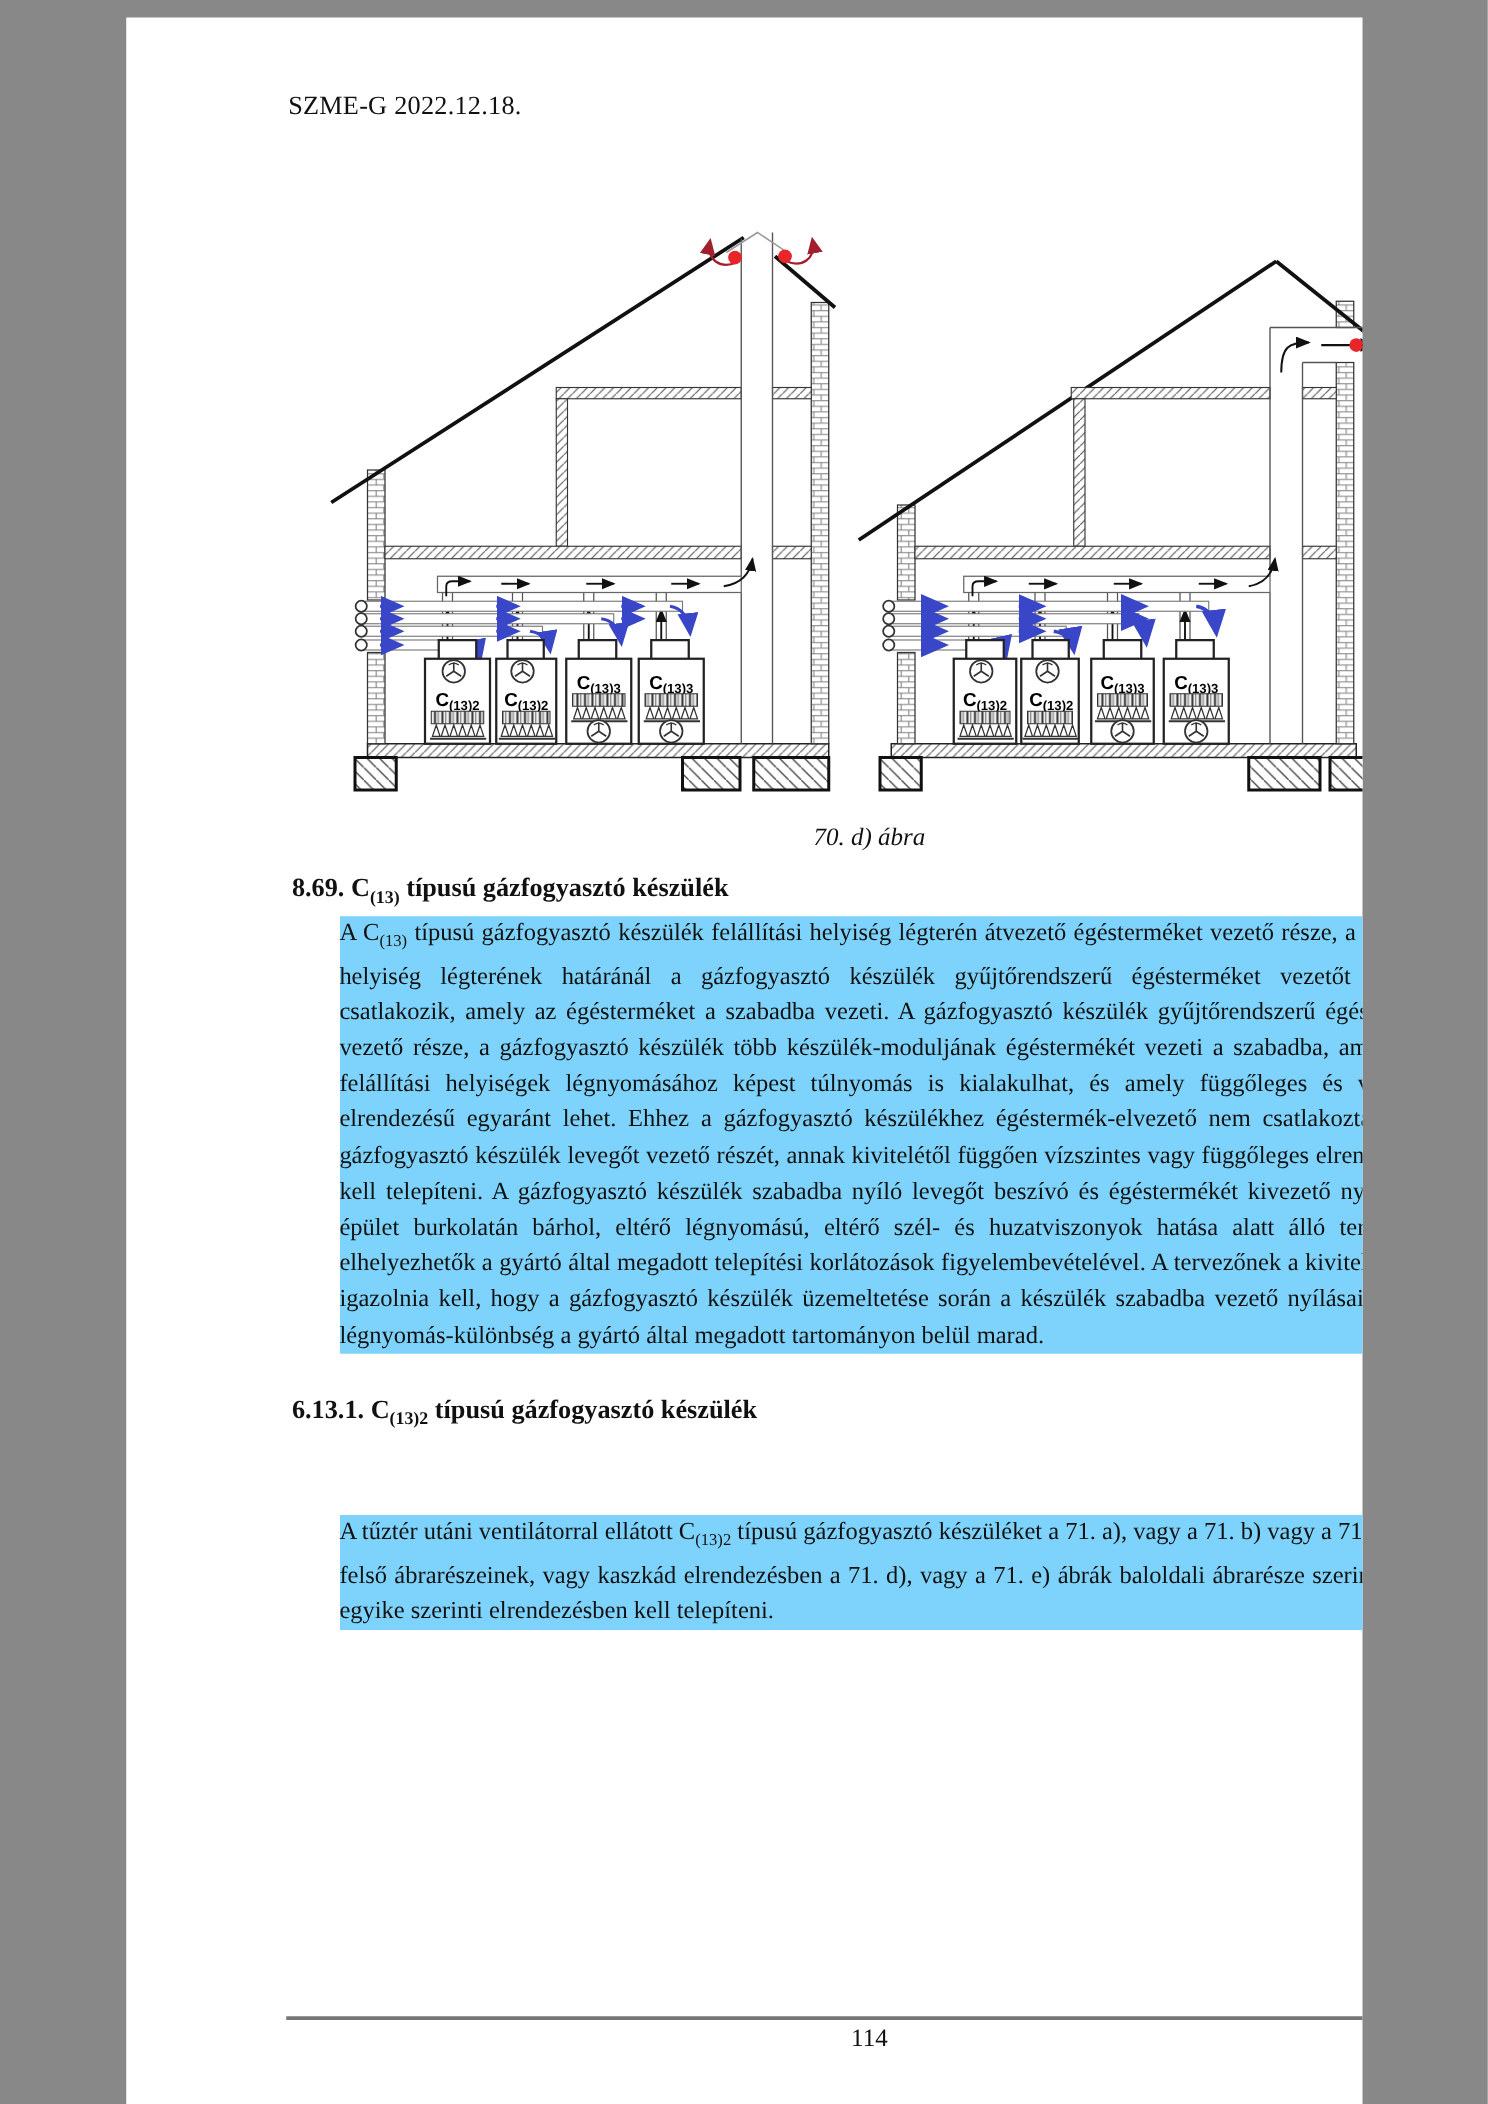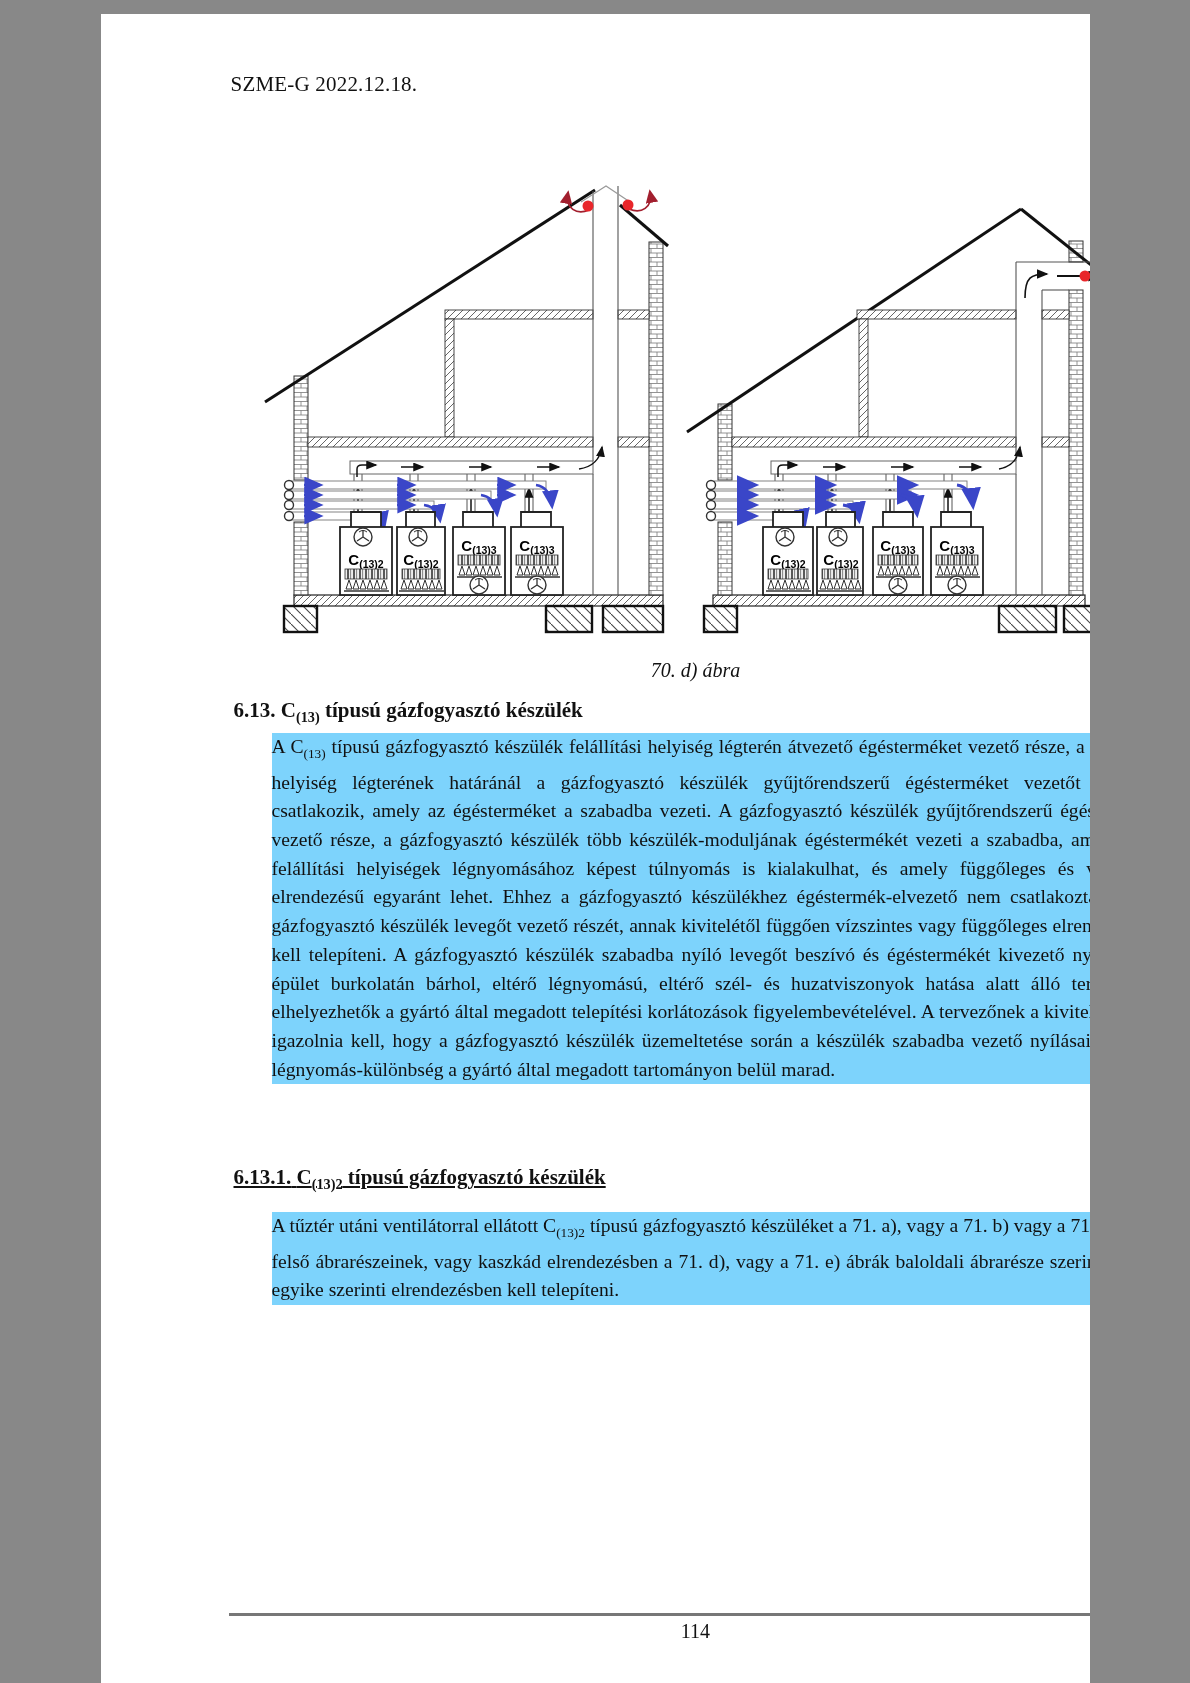--- a/index.html
+++ b/index.html
@@ -7,21 +7,21 @@
     position:relative;width:989px;height:1683px;background:#ffffff;
     font-family:"Liberation Serif","DejaVu Serif",serif;color:#111;
     margin:14px auto;overflow:hidden;
   }
   .doc-header{position:absolute;left:130px;top:58px;font-size:21px;letter-spacing:.2px;}
   .figure-wrap{position:absolute;left:140px;top:140px;width:880px;height:490px;text-align:right;}
   .figure-caption{position:absolute;left:0;top:645px;width:1190px;text-align:center;font-size:20px;font-style:italic;}
   .sec-heading{position:absolute;left:133px;width:930px;font-size:21px;font-weight:bold;}
   .sec-heading .sub{font-size:68%;vertical-align:sub;font-weight:bold;}
   .h1{top:684px;}
-  .h2{top:1151px;text-decoration:underline;}
+  .h2{top:1101px;}
   .body-par{
     position:absolute;left:171px;width:892px;background:#7dd3fc;
     font-size:19.6px;line-height:28.7px;text-align:justify;
   }
   .p1{top:719px;}
   .p2{top:1198px;}
   .body-par .sub{font-size:68%;vertical-align:sub;}
   .footer-rule{position:absolute;left:128px;top:1599px;width:936px;border-top:3px solid #777;}
   .page-number{position:absolute;left:0;top:1606px;width:1190px;text-align:center;font-size:20px;}
   svg text{font-family:"Liberation Sans","DejaVu Sans",sans-serif;}
@@ -316,21 +316,21 @@
         <rect x="835" y="541" width="42" height="10" fill="url(#barcode)" stroke="#333" stroke-width="0.8"></rect>
         <use href="#flames" x="836" y="551"></use>
         <use href="#fan" x="856" y="571"></use>
       </g>
     </g>
   </svg>
   </div>
 
   <div class="figure-caption">70. d) ábra</div>
 
-  <div class="sec-heading h1"><span>6.13.</span>&nbsp;<span>C</span><span class="sub">(13)</span><span> típusú gázfogyasztó készülék</span></div>
+  <div class="sec-heading h1"><span>8.69.</span>&nbsp;<span>C</span><span class="sub">(13)</span><span> típusú gázfogyasztó készülék</span></div>
 
   <div class="body-par p1"><span>A C</span><span class="sub">(13)</span><span> típusú gázfogyasztó készülék felállítási helyiség légterén átvezető égésterméket vezető része, a felállítási helyiség légterének határánál a gázfogyasztó készülék gyűjtőrendszerű égésterméket vezetőt részéhez csatlakozik, amely az égésterméket a szabadba vezeti. A gázfogyasztó készülék gyűjtőrendszerű égésterméket vezető része, a gázfogyasztó készülék több készülék-moduljának égéstermékét vezeti a szabadba, amelyben a felállítási helyiségek légnyomásához képest túlnyomás is kialakulhat, és amely függőleges és vízszintes elrendezésű egyaránt lehet. Ehhez a gázfogyasztó készülékhez égéstermék-elvezető nem csatlakoztatható. A gázfogyasztó készülék levegőt vezető részét, annak kivitelétől függően vízszintes vagy függőleges elrendezésben kell telepíteni. A gázfogyasztó készülék szabadba nyíló levegőt beszívó és égéstermékét kivezető nyílásai, az épület burkolatán bárhol, eltérő légnyomású, eltérő szél- és huzatviszonyok hatása alatt álló terekben is elhelyezhetők a gyártó által megadott telepítési korlátozások figyelembevételével. A tervezőnek a kiviteli tervben igazolnia kell, hogy a gázfogyasztó készülék üzemeltetése során a készülék szabadba vezető nyílásai között a légnyomás-különbség a gyártó által megadott tartományon belül marad.</span></div>
 
   <div class="sec-heading h2"><span>6.13.1.</span>&nbsp;<span>C</span><span class="sub">(13)2</span><span> típusú gázfogyasztó készülék</span></div>
 
   <div class="body-par p2"><span>A tűztér utáni ventilátorral ellátott C</span><span class="sub">(13)2</span><span> típusú gázfogyasztó készüléket a 71. a), vagy a 71. b) vagy a 71. c) ábrák felső ábrarészeinek, vagy kaszkád elrendezésben a 71. d), vagy a 71. e) ábrák baloldali ábrarésze szerinti sémák egyike szerinti elrendezésben kell telepíteni.</span></div>
 
   <div class="footer-rule"></div>
   <div class="page-number">114</div>
 

